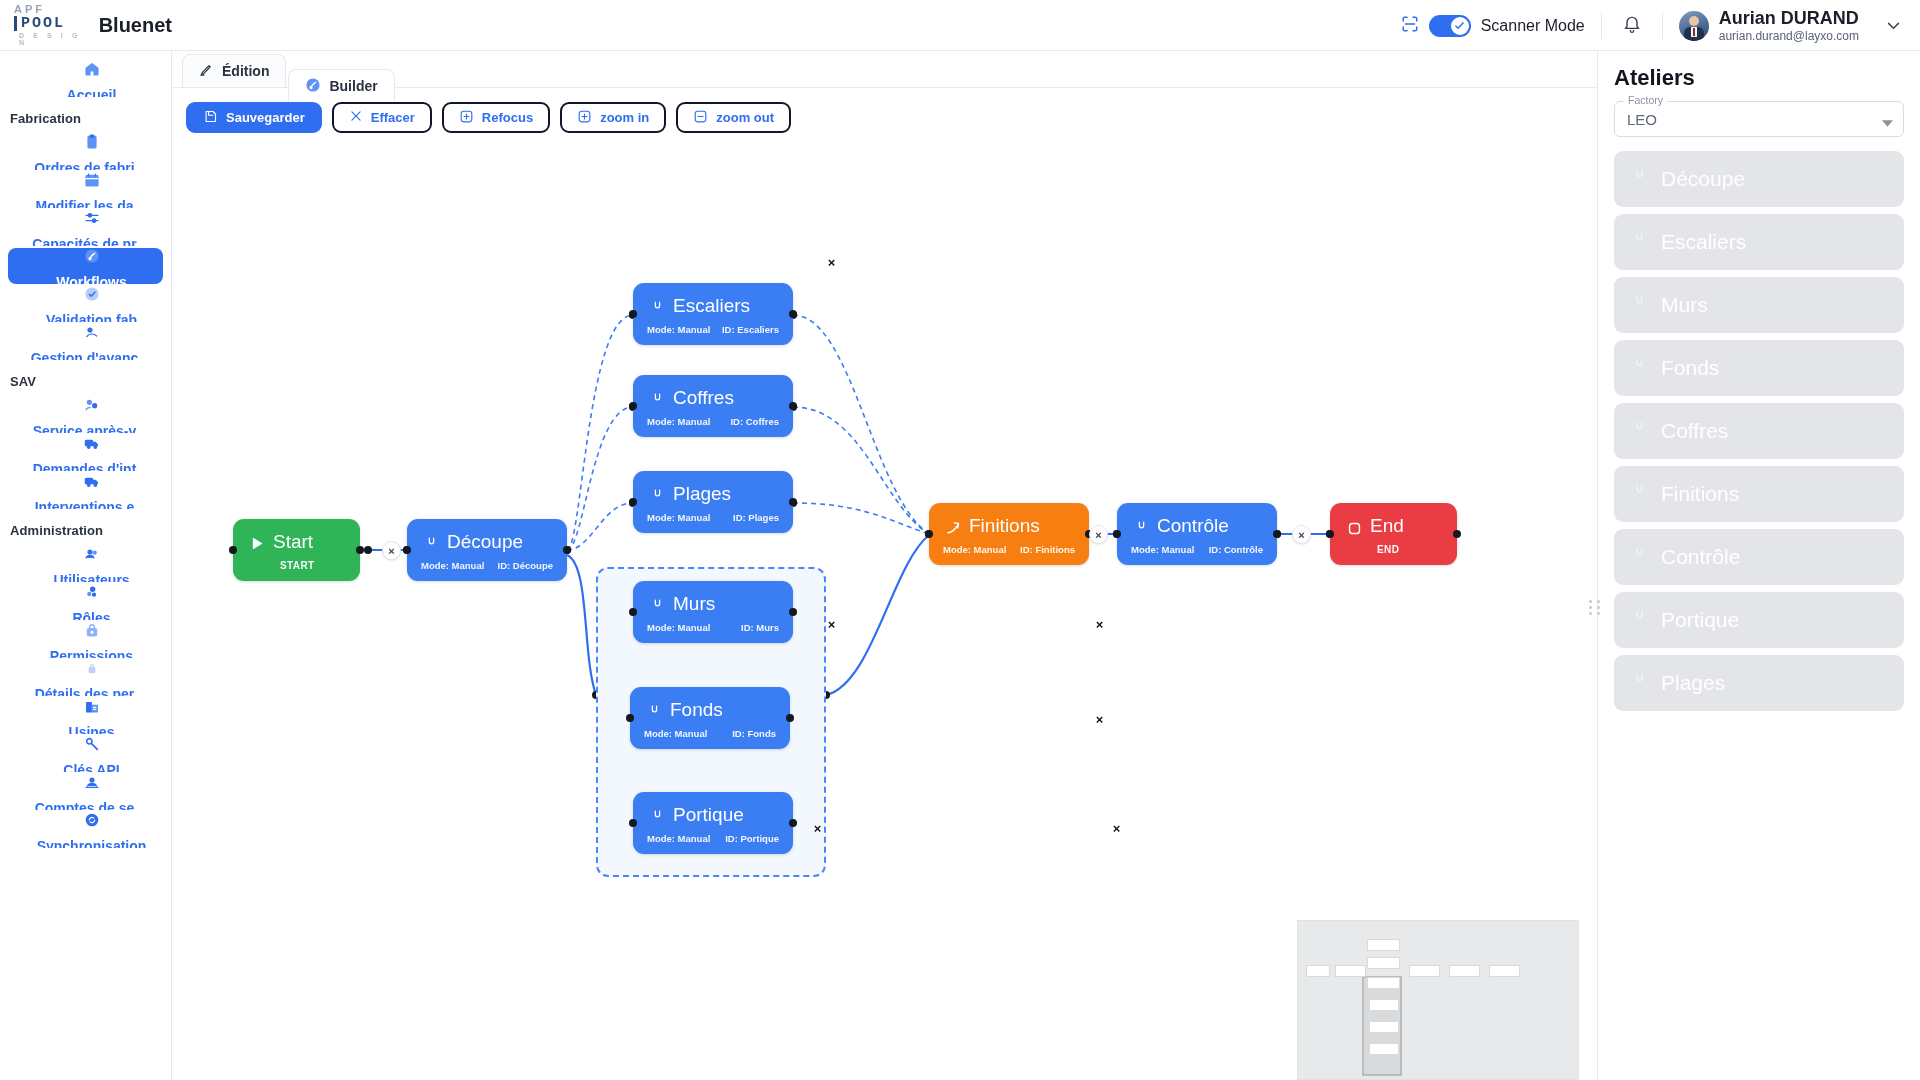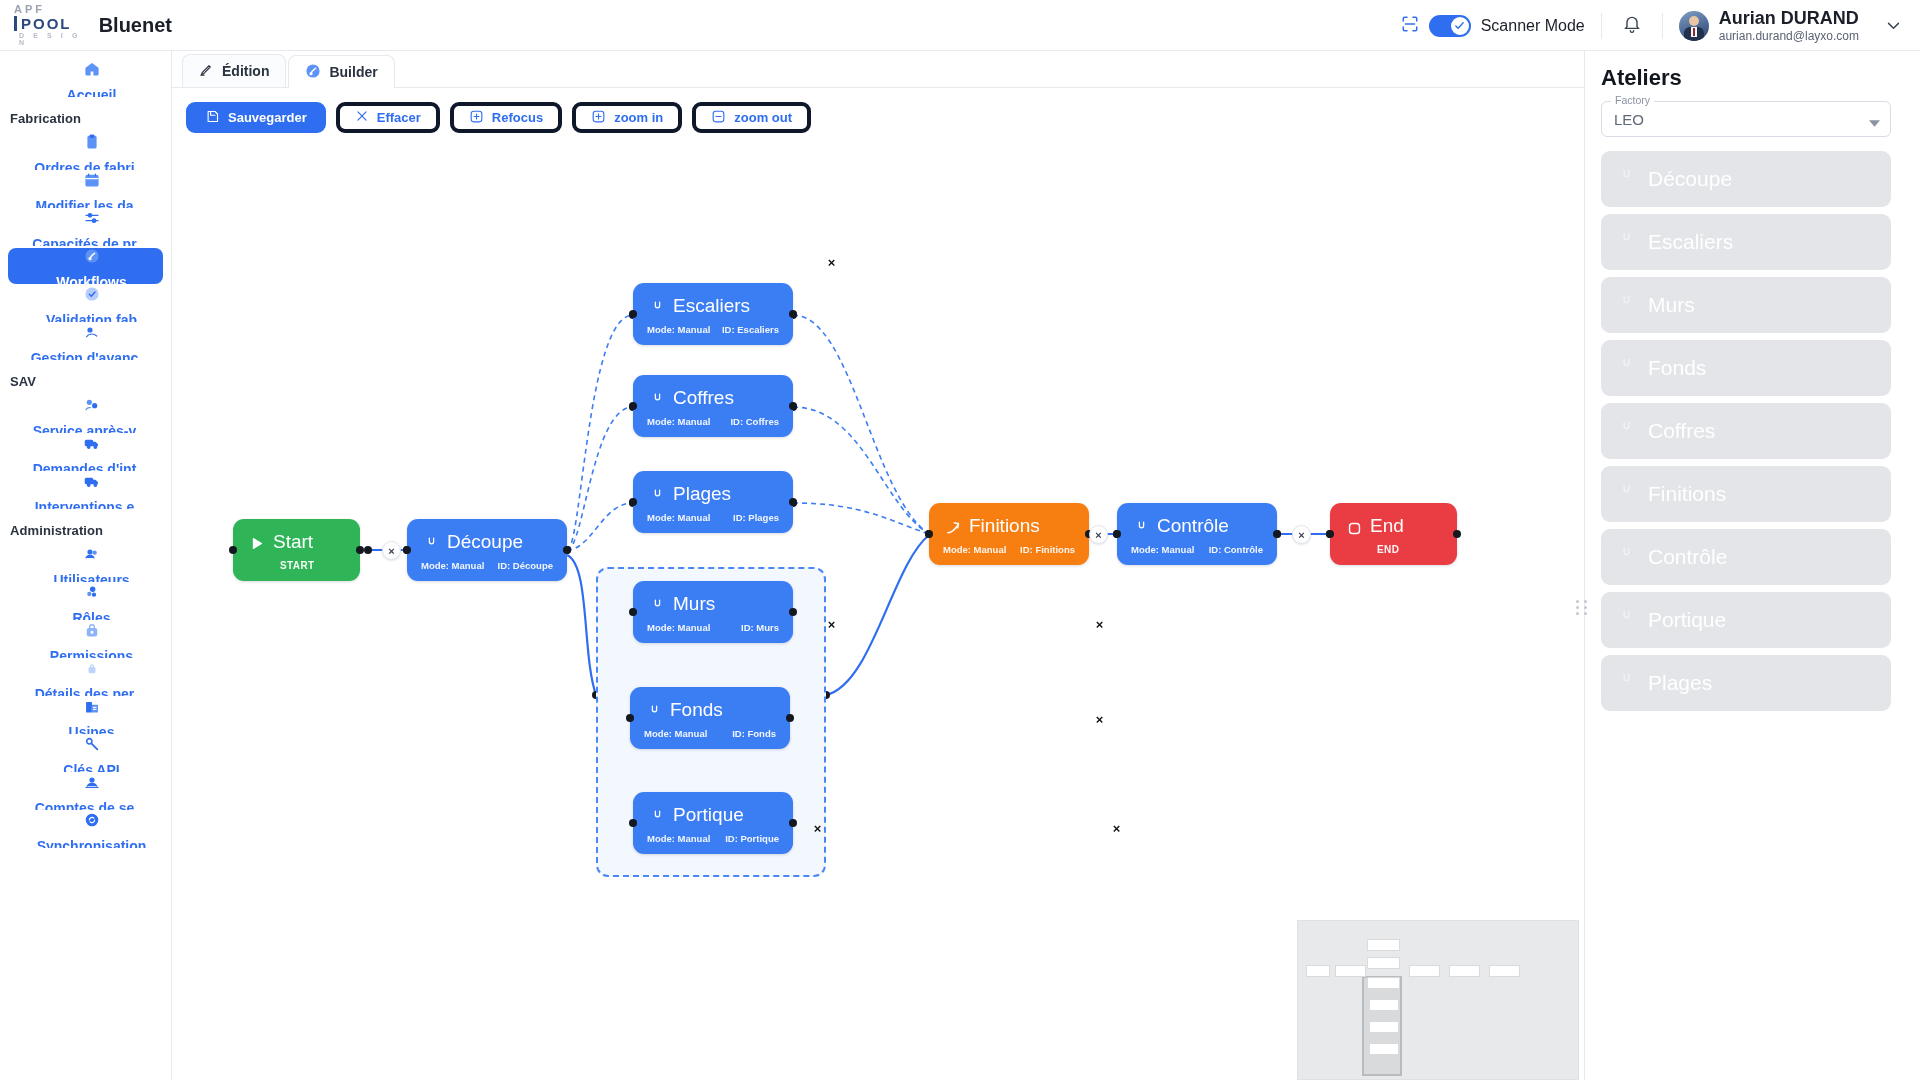--- a/index.html
+++ b/index.html
@@ -13,21 +13,21 @@
 
   
   .topbar {
     position: absolute; left: 0; top: 0; width: 1920px; height: 51px;
     background: #fff; border-bottom: 1px solid #e7e9ee;
     display: flex; align-items: center;
   }
   .logo-zone { width: 172px; display: flex; align-items: center; padding-left: 14px; gap: 10px; }
   .logo-mark { display: flex; flex-direction: column; line-height: 1; }
   .logo-apf { font-size: 11px; letter-spacing: 3px; color: #9aa3b2; font-weight: 700; }
-  .logo-pool { font-size: 15px; letter-spacing: 2px; color: #2a4a7c; font-weight: 700; border-left: 3px solid #2a4a7c; padding-left: 4px; margin: 1px 0; }
+  .logo-pool { font-size: 15px; letter-spacing: 2px; color: #2a4a7c; font-weight: 700; border-left: 3px solid #2a4a7c; padding-left: 4px; margin: 1px 0; font-family: Liberation Mono, monospace; }
   .logo-design { font-size: 7px; letter-spacing: 3.6px; color: #b4bbc7; font-weight: 600; padding-left: 5px;}
   .app-name { font-size: 20px; font-weight: 700; color: #1b1f29; margin-left: 2px; }
 
   .search-wrap { position: absolute; left: 637px; top: 8px; width: 372px; height: 33px; }
   .search-box {
     width: 100%; height: 100%; border: 1px solid #d9dde5; border-radius: 7px;
     display: flex; align-items: center; padding: 0 12px; gap: 10px; background: #fff;
   }
   .search-box input {
     border: none; outline: none; font-family: inherit; font-size: 14px;
@@ -84,27 +84,27 @@
 
   
   .main { position: absolute; left: 172px; top: 51px; width: 1425px; height: 1029px; background: #fff; }
   .tabs { height: 37px; display: flex; align-items: flex-end; padding-left: 10px; border-bottom: 1px solid #e7e9ee; }
   .tab {
     height: 33px; padding: 0 16px; display: flex; align-items: center; gap: 8px;
     font-size: 14px; font-weight: 600; color: #2b3240; cursor: pointer;
     border: 1px solid #e7e9ee; border-bottom: none; border-radius: 8px 8px 0 0;
     background: #fbfcfd; margin-right: 2px;
   }
-  .tab.active { background: #fff; border-color: #e7e9ee; position: relative; top: 1px; }
+  .tab.active { background: #fff; border-color: #e7e9ee; position: relative; top: 15px; }
 
   .toolbar { display: flex; gap: 10px; padding: 14px 0 0 14px; }
   .tbtn {
     height: 31px; border-radius: 9px; display: flex; align-items: center; gap: 8px;
     padding: 0 15px; font-size: 13px; font-weight: 700; cursor: pointer;
-    border: 4px solid #0f172a; background: #fff; color: #2f6ef0; white-space: nowrap;
+    border: 2px solid #0f172a; background: #fff; color: #2f6ef0; white-space: nowrap;
   }
   .tbtn.primary { background: #2f6ef0; border-color: #2f6ef0; color: #fff; }
 
   
   .canvas { position: absolute; left: 0; top: 84px; width: 1425px; height: 945px; overflow: hidden; }
   .canvas svg.edges { position: absolute; left: 0; top: 0; width: 1425px; height: 945px; }
 
   .node {
     position: absolute; border-radius: 11px; color: #fff;
     box-shadow: 0 1px 3px rgba(20,30,55,.16);
@@ -136,21 +136,21 @@
 
   .minimap {
     position: absolute; right: 18px; bottom: 0; width: 282px; height: 160px;
     background: #e8e9ea; border: 1px solid #dfe1e3;
   }
   .mm-node { position: absolute; background: #fff; border: 1px solid #d8dadc; }
   .mm-group { position: absolute; background: #d9dadc; border: 2px solid #b9bcbf; }
 
   
   .rpanel {
-    position: absolute; right: 13px; top: 51px; width: 323px; height: 1029px;
+    position: absolute; right: 0; top: 51px; width: 323px; height: 1029px;
     background: #fff; border-left: 1px solid #e7e9ee; padding: 14px 16px 0 16px;
   }
   .rtitle { font-size: 22px; font-weight: 700; color: #12161e; margin-bottom: 10px; }
   .factory-field { position: relative; height: 36px; margin-bottom: 14px; }
   .factory-field .fbox {
     position: absolute; inset: 0; border: 1px solid #d8dce4; border-radius: 6px;
     display: flex; align-items: center; padding: 0 12px;
     font-size: 15px; color: #5e6878;
   }
   .factory-field .flabel {

